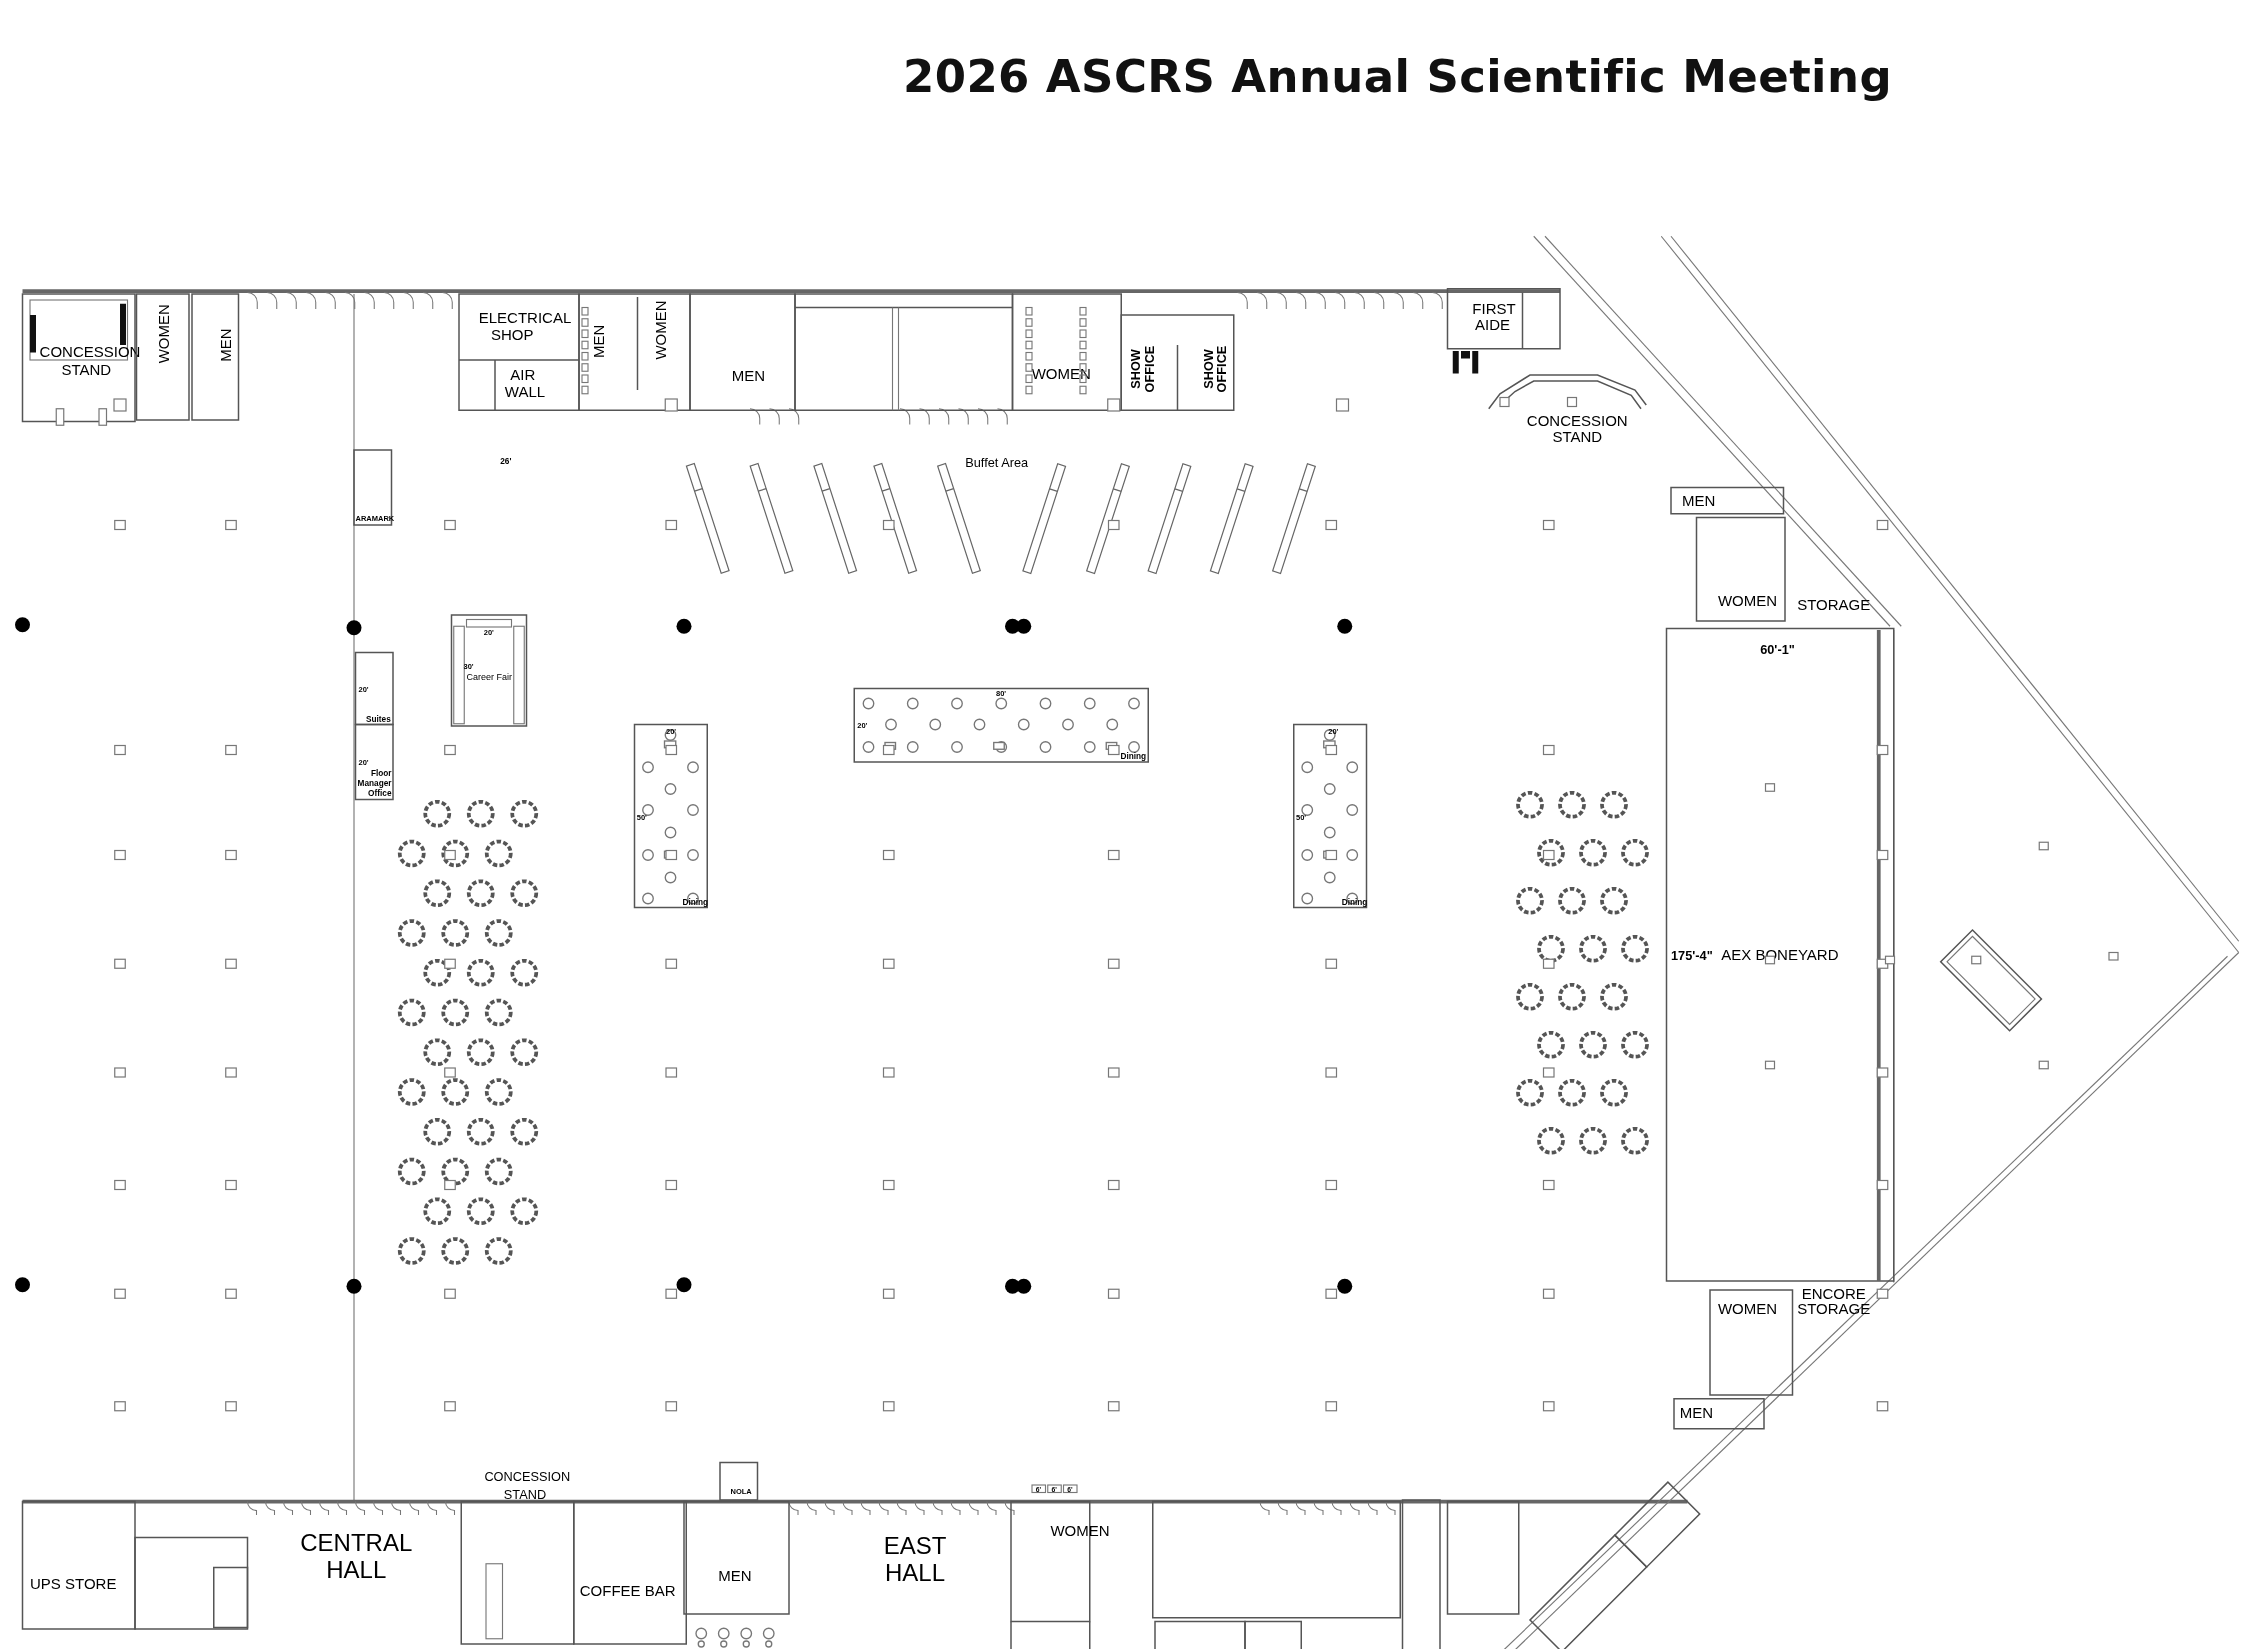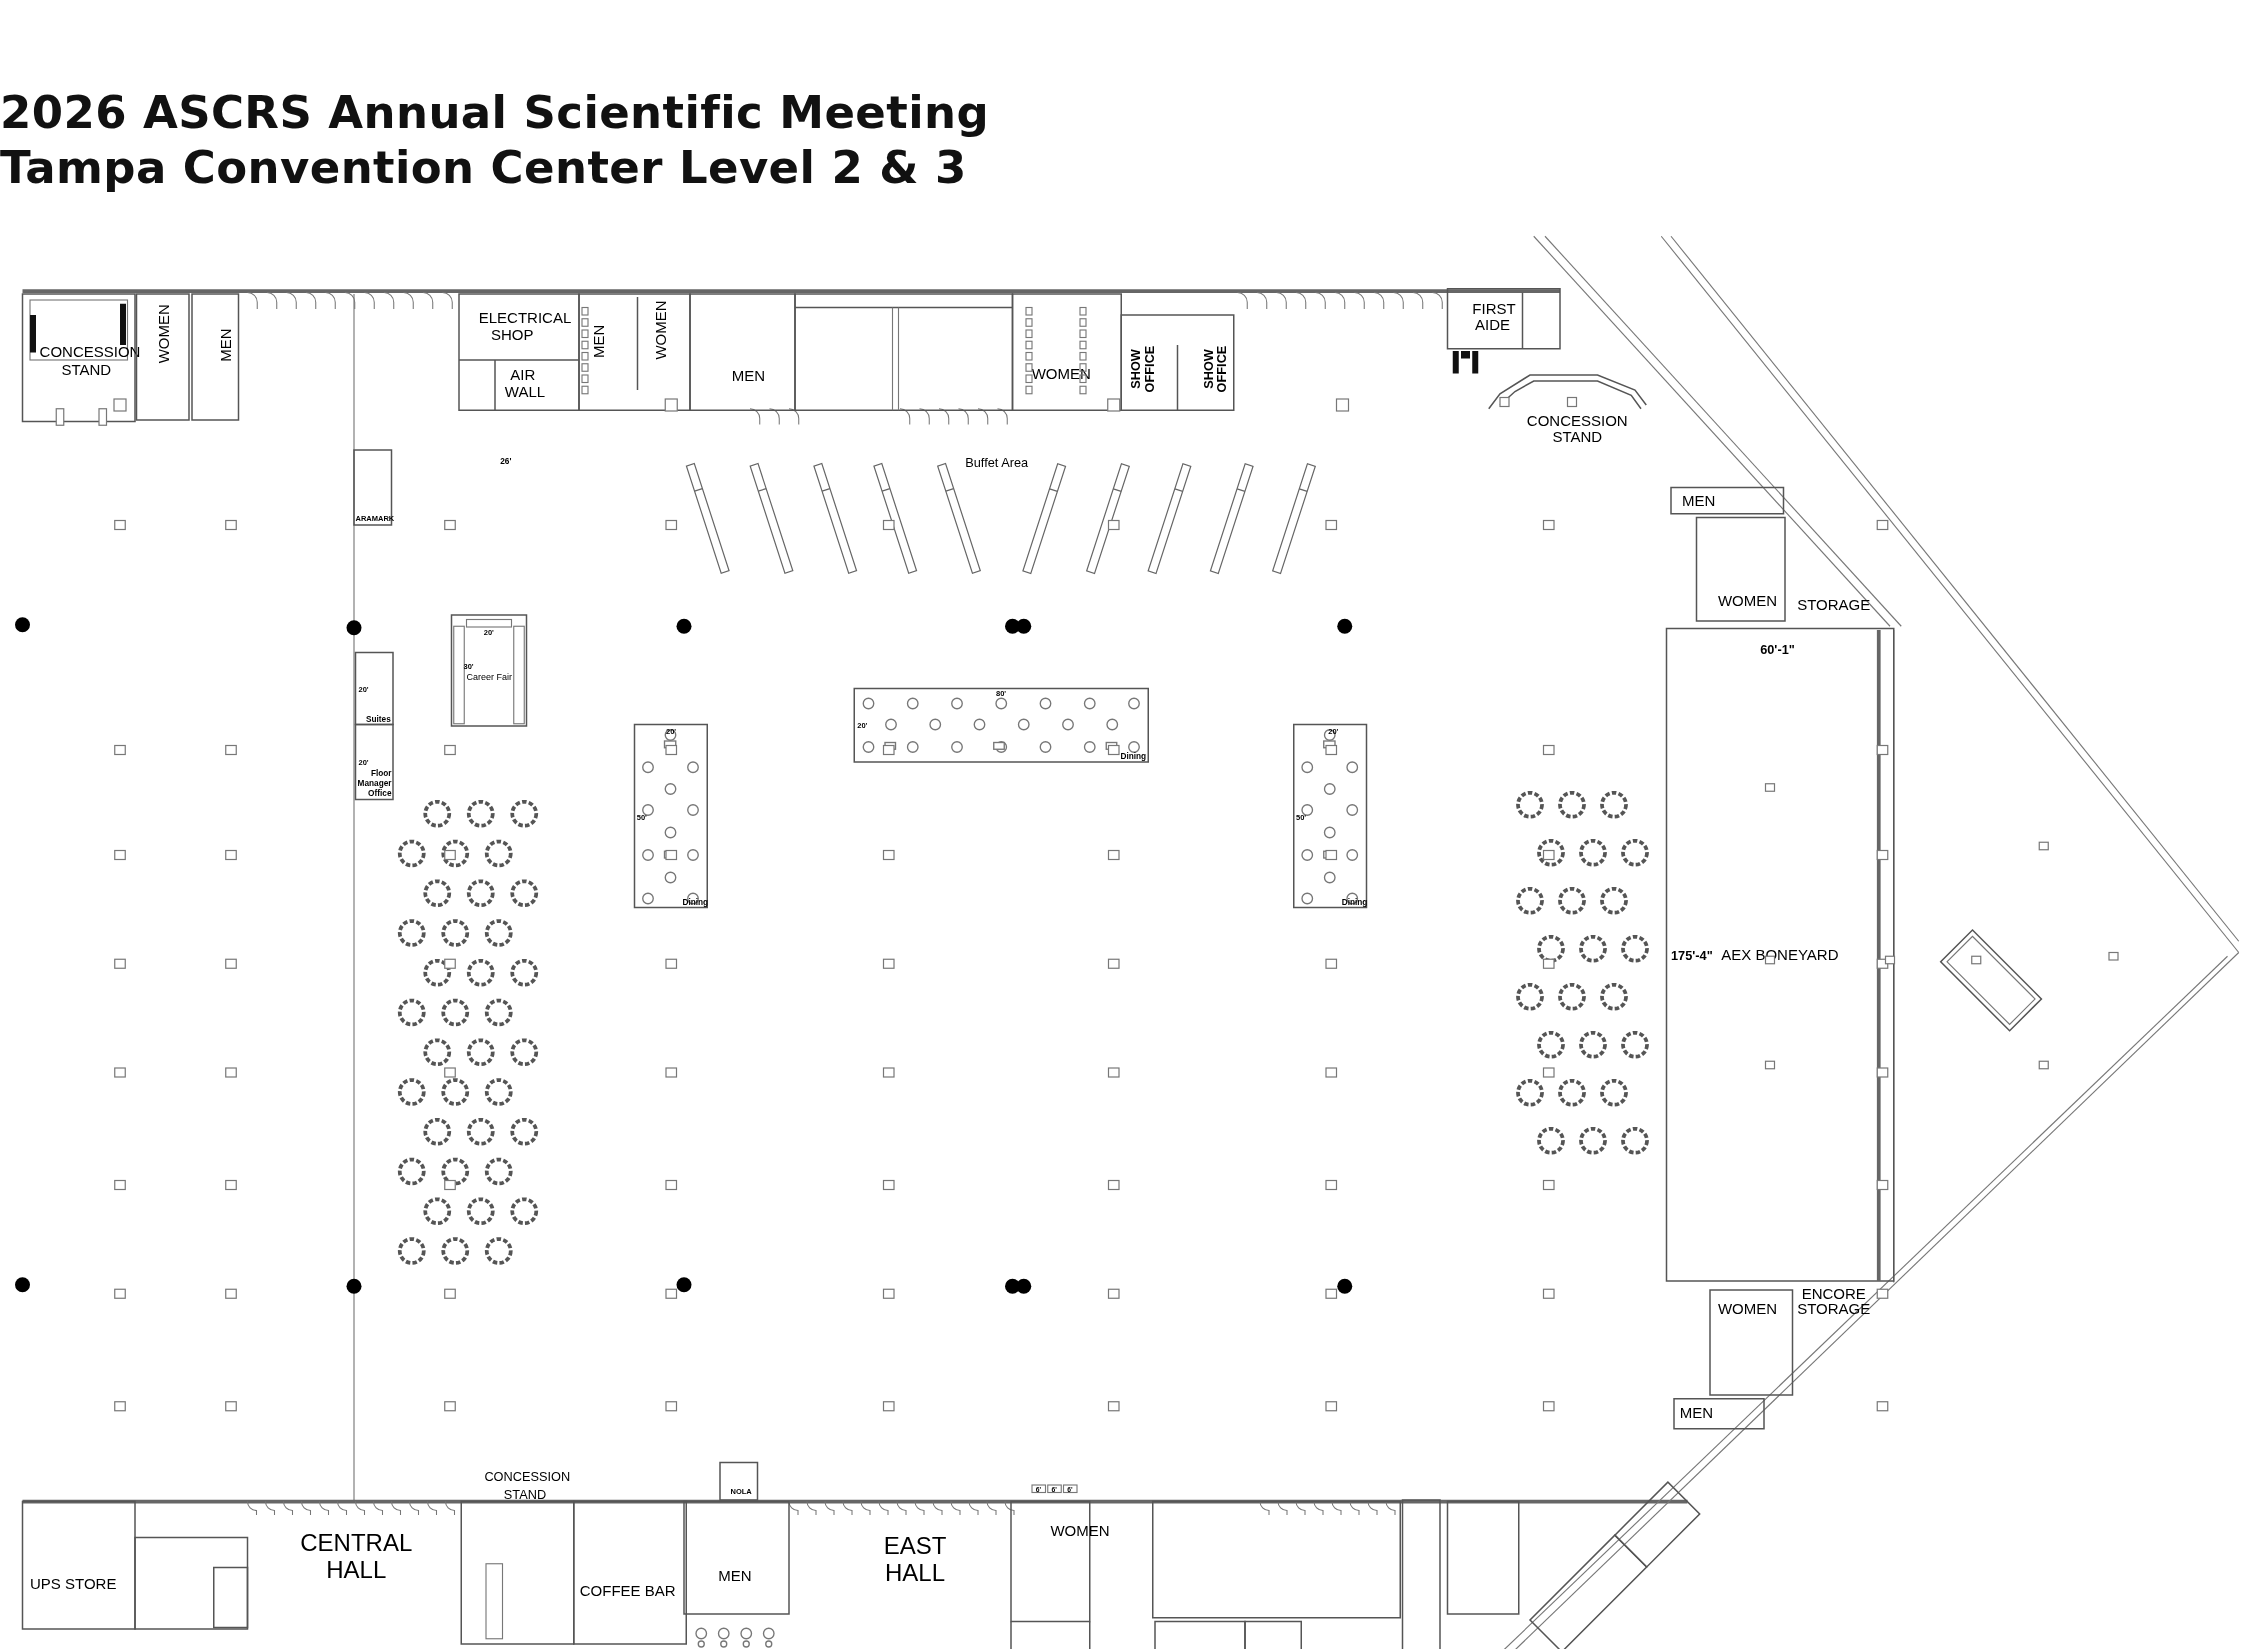--- a/index.html
+++ b/index.html
@@ -1,18 +1,18 @@
 <!DOCTYPE html>
 <html style="font-size:12px"><head>
 <meta charset="utf-8">
 <style>
   html, body { margin:0; padding:0; background:#ffffff; }
   body { width:2250px; height:1650px; position:relative; overflow:hidden;
          font-family:"Liberation Sans", "DejaVu Sans", sans-serif; color:#000; }
-  .title-block { position:absolute; left:0; top:49px; width:1892px; text-align:left;margin-top:36px; }
+  .title-block { position:absolute; left:0; top:49px; width:1892px; text-align:right; }
   .title-line { font-family:"DejaVu Sans", "Liberation Sans", sans-serif; font-weight:bold;
                 font-size:45px; line-height:55px; letter-spacing:0.4px; color:#111; }
   svg#plan { position:absolute; left:0; top:0; width:2250px; height:1650px; }
   .wall { fill:none; stroke:#555; stroke-width:2; }
   .wall-thin { fill:none; stroke:#777; stroke-width:1.5; }
   .wall-dbl { fill:none; stroke:#666; stroke-width:5; }
   .room-fill { fill:#fff; stroke:#555; stroke-width:2; }
   .col { fill:#fff; stroke:#777; stroke-width:1.6; }
   .pillar { fill:#000; }
   .rtable { fill:#fff; stroke:#555; stroke-width:5; stroke-dasharray:6 3; }
@@ -23,21 +23,20 @@
   .lbl-lg { font-size:20px; font-weight:normal; }
   .lbl-xl { font-size:32px; }
   .lbl-sm { font-size:11px; font-weight:bold; }
   .lbl-md { font-size:17px; }
 </style>
 </head>
 <body>
 
 <div class="title-block">
   <div class="title-line">2026 ASCRS Annual Scientific Meeting</div>
-  <div class="title-line">Tampa Convention Center Level 2 &amp; 3</div>
 </div>
 
 <svg id="plan" viewBox="0 0 3000 2200" xmlns="http://www.w3.org/2000/svg">
 
   <g>
 
     <line class="wall-dbl" x1="30" y1="388" x2="2080" y2="388"></line>
 
     <line class="wall-thin" x1="472" y1="392" x2="472" y2="2000"></line>
 

